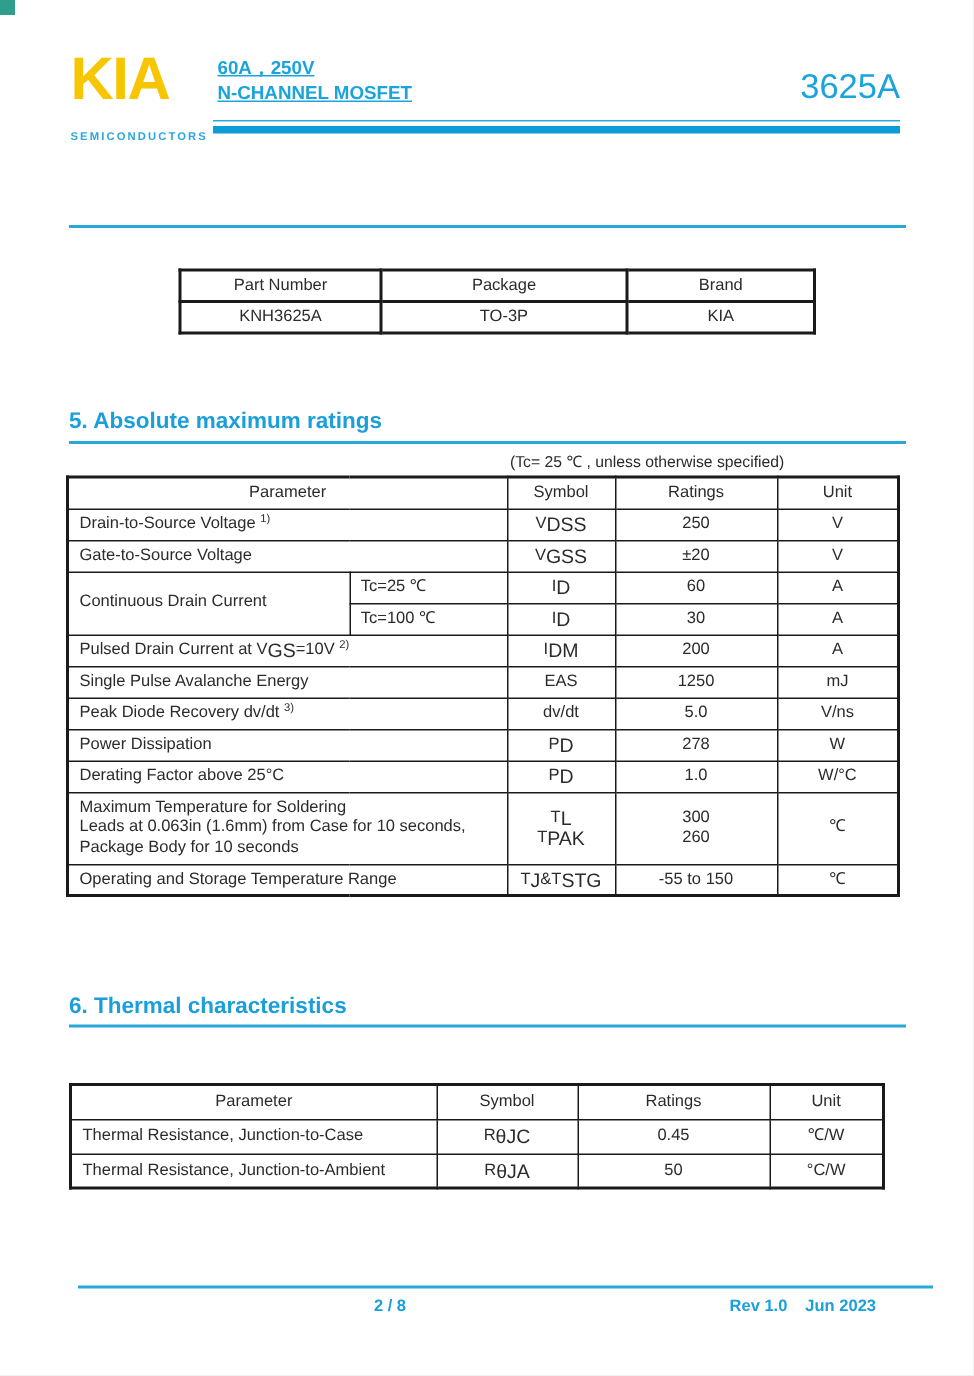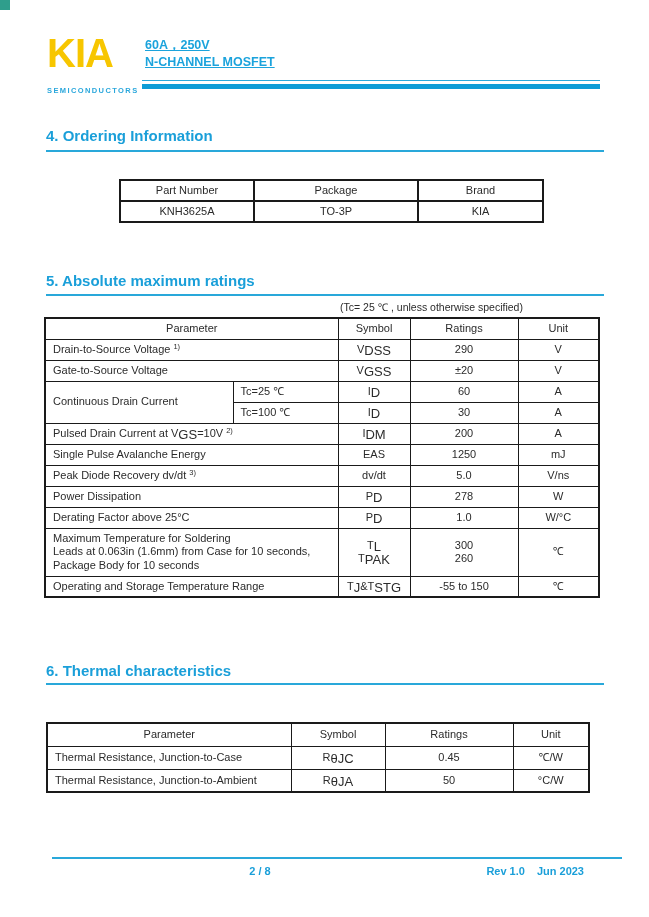--- a/index.html
+++ b/index.html
@@ -47,24 +47,24 @@
 </head>
 <body>
 
 <div class="page">
 
   <div class="corner-mark"></div>
   <div class="logo">KIA</div>
   <div class="logo-sub">SEMICONDUCTORS</div>
   <div class="subtitle sub1">60A，250V</div>
   <div class="subtitle sub2">N-CHANNEL MOSFET</div>
+  <div class="partnum">3625A</div>
   <div class="hline-thin"></div>
   <div class="hline-thick"></div>
 
-  <div class="sec-head" style="top:128px;">4. Ordering Information</div>
   <div class="sec-rule" style="top:150px;"></div>
 
   <table class="t ord">
     <colgroup>
         <col style="width:134px">
         <col style="width:164px">
         <col style="width:125px">
       </colgroup>
     <tbody>
         <tr>
@@ -95,21 +95,21 @@
     <tbody>
         <tr>
       <td colspan="2">Parameter</td>
       <td>Symbol</td>
       <td>Ratings</td>
       <td>Unit</td>
     </tr>
     <tr>
       <td colspan="2" class="p"><span>Drain-to-Source Voltage </span><sup>1)</sup></td>
       <td><span>V</span><sub>DSS</sub></td>
-      <td>290</td>
+      <td>250</td>
       <td>V</td>
     </tr>
     <tr>
       <td colspan="2" class="p">Gate-to-Source Voltage</td>
       <td><span>V</span><sub>GSS</sub></td>
       <td>±20</td>
       <td>V</td>
     </tr>
     <tr>
       <td class="p" rowspan="2">Continuous Drain Current</td>

